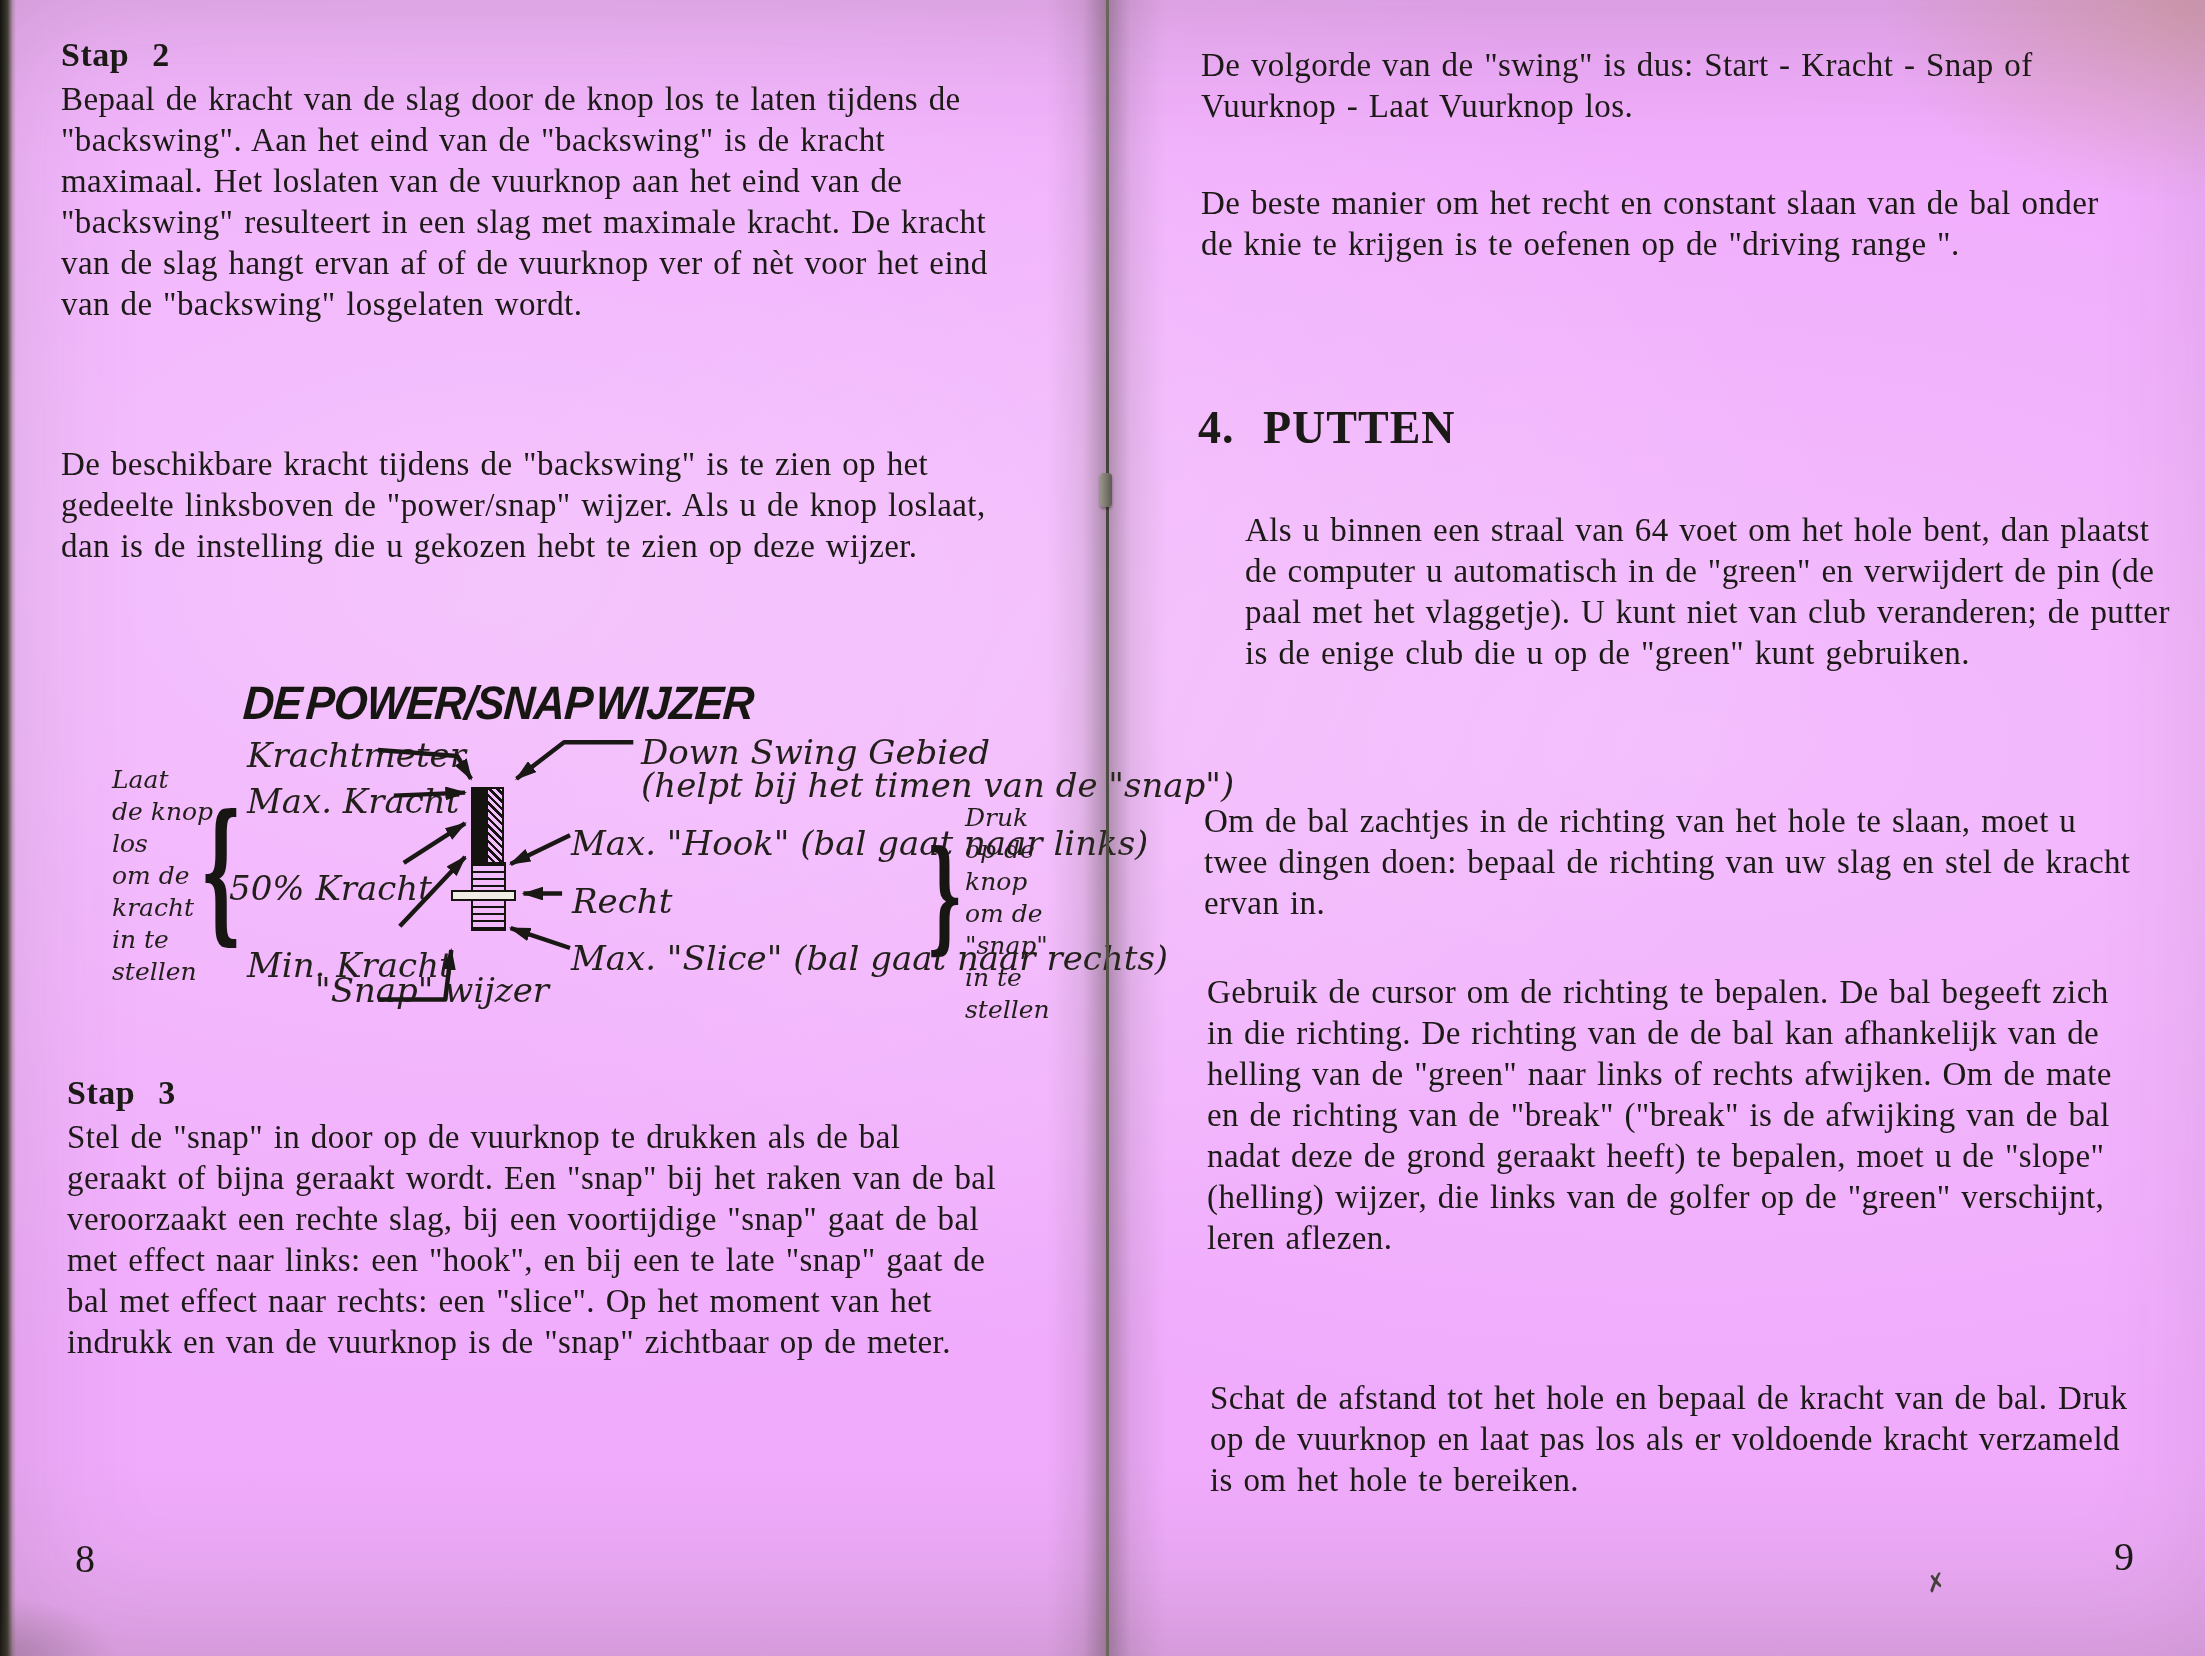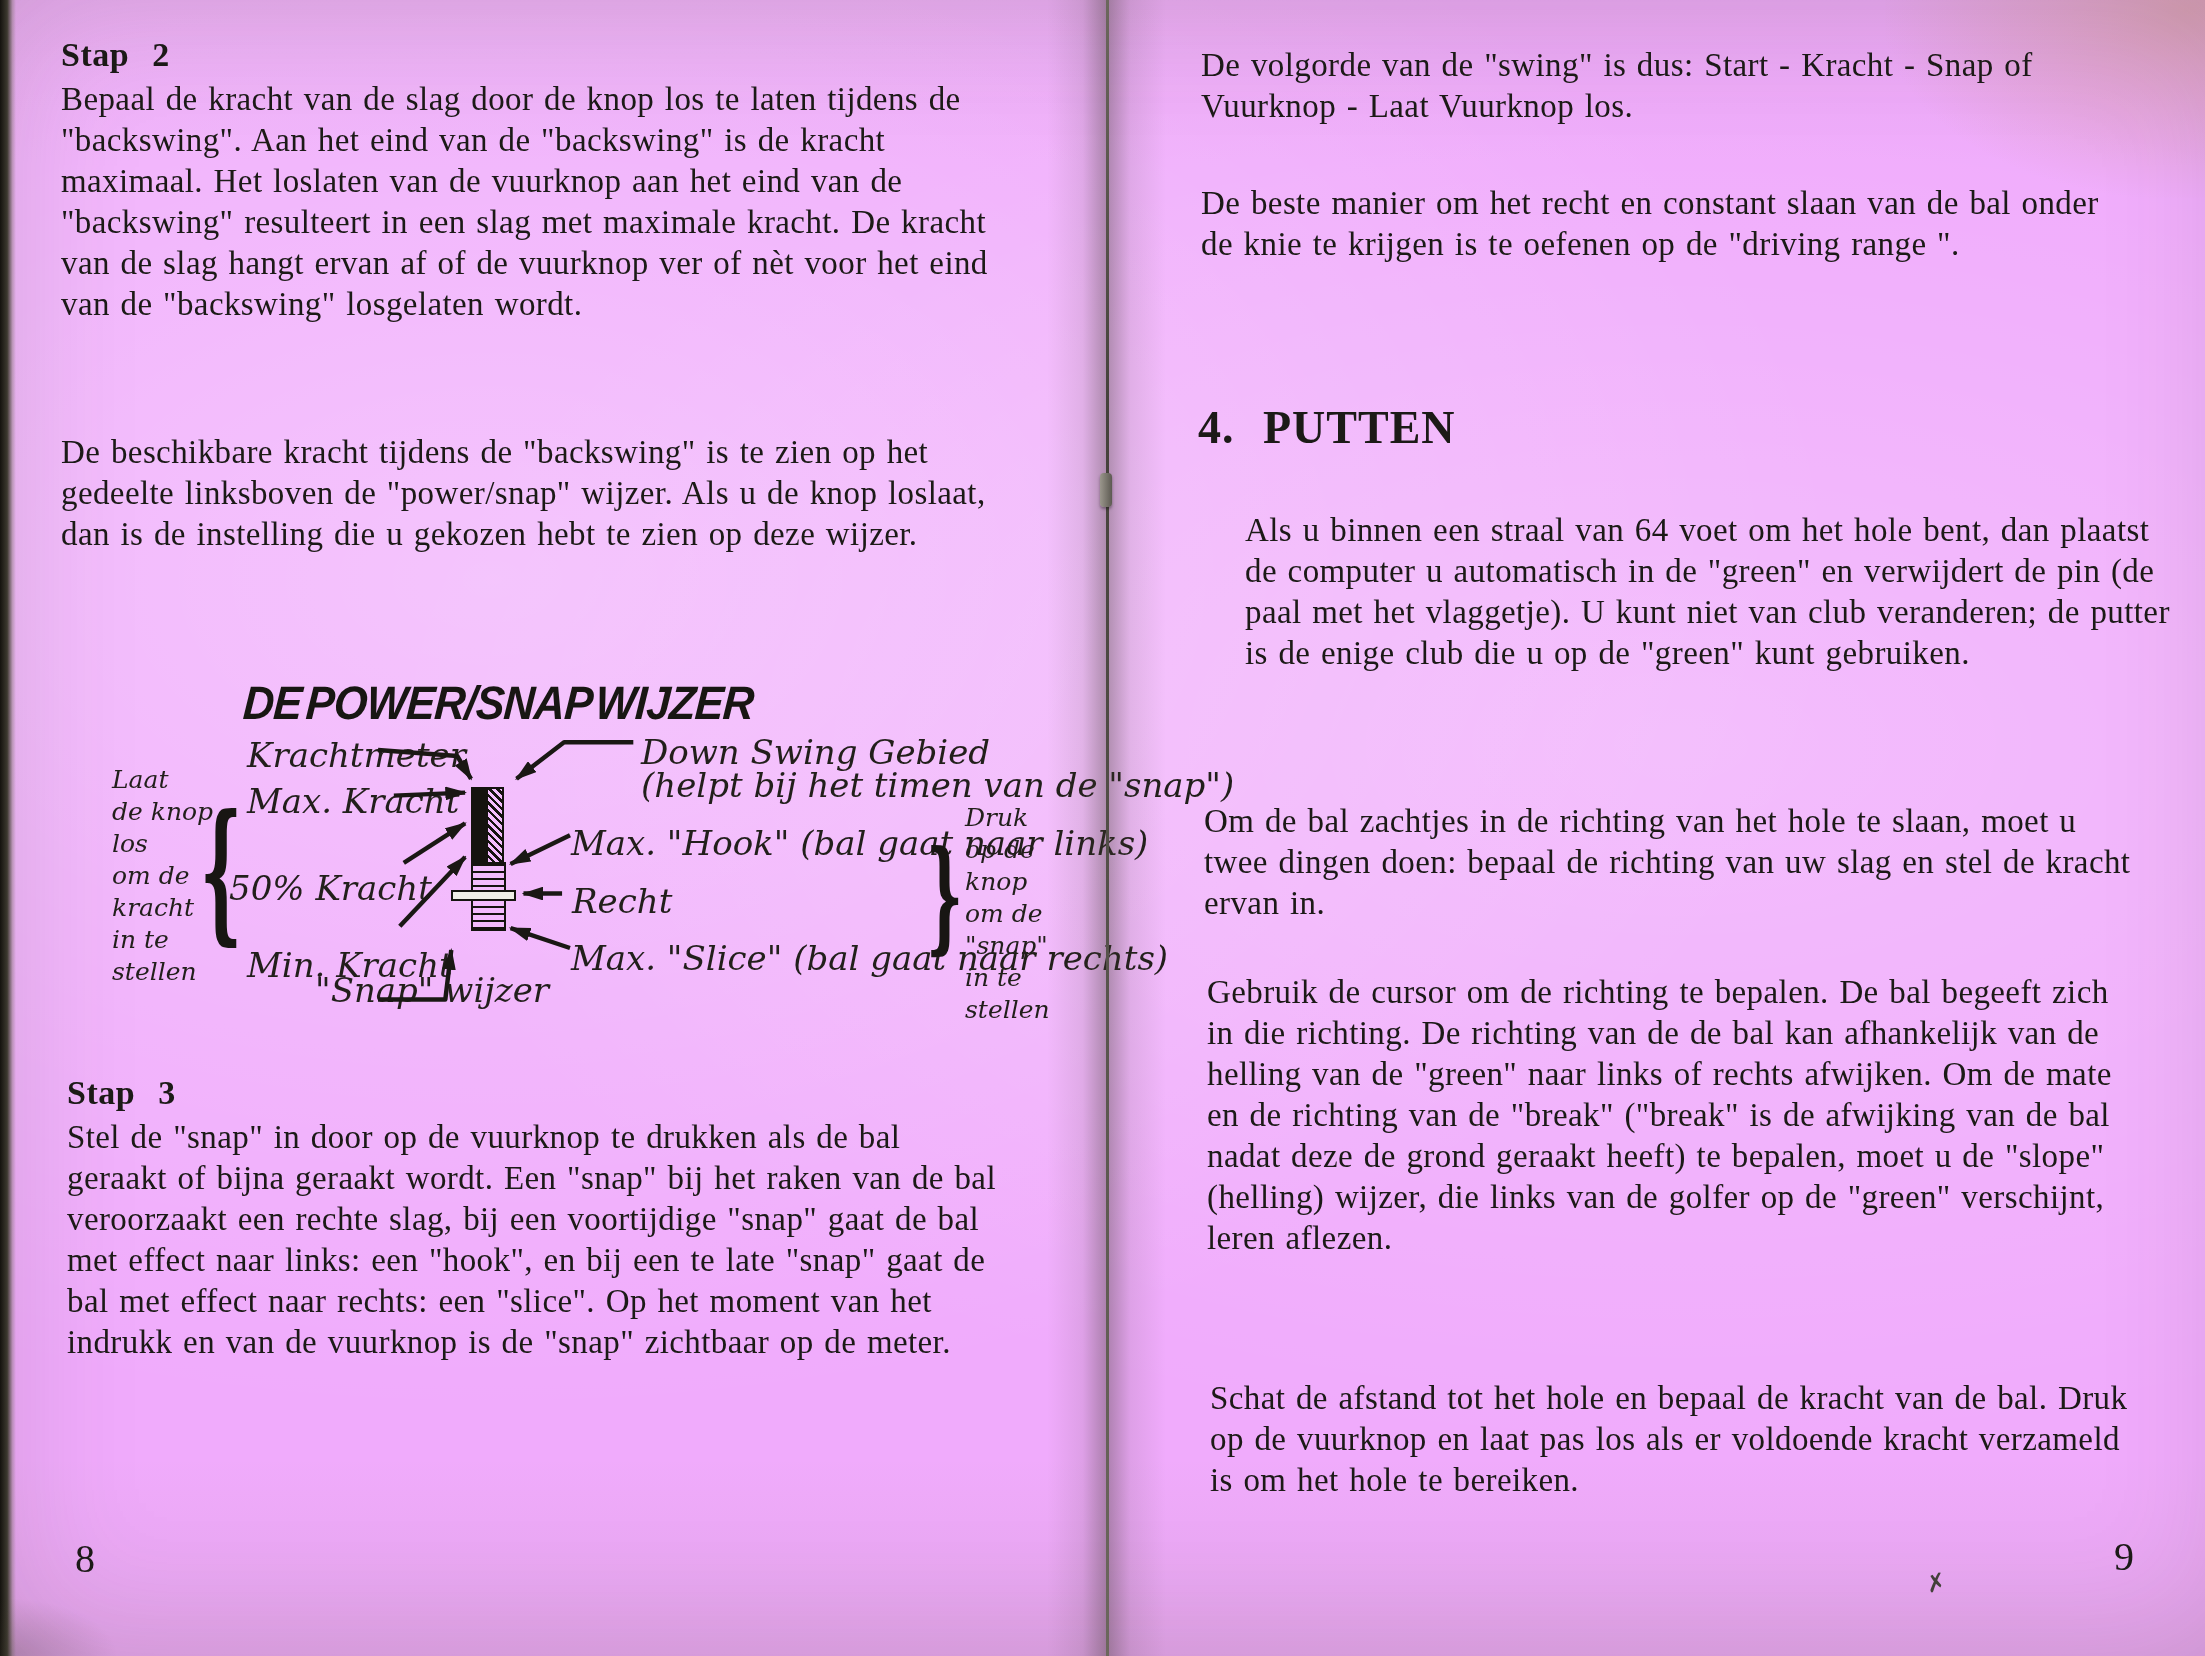--- a/index.html
+++ b/index.html
@@ -73,21 +73,21 @@
   <div class="stain-tr"></div>
   <div class="edge-left"></div>
   <div class="edge-right"></div>
   <div class="corner-bl"></div>
 
   <div>
     <div class="abs stap-heading" style="left:61px;top:36px;">Stap 2</div>
 
     <div class="abs para" style="left:61px;top:79px;width:948px;">Bepaal de kracht van de slag door de knop los te laten tijdens de "backswing".  Aan het eind van de "backswing" is de kracht maximaal. Het loslaten van de vuurknop aan het eind van de "backswing" resulteert in een slag met maximale kracht.  De kracht van de slag hangt ervan af of de vuurknop ver of nèt voor het eind van de "backswing" losgelaten wordt.</div>
 
-    <div class="abs para" style="left:61px;top:432px;width:948px;">De beschikbare kracht tijdens de "backswing" is te zien op het gedeelte linksboven de "power/snap" wijzer.  Als u de knop loslaat, dan is de instelling die u gekozen hebt te zien op deze wijzer.</div>
+    <div class="abs para" style="left:61px;top:444px;width:948px;">De beschikbare kracht tijdens de "backswing" is te zien op het gedeelte linksboven de "power/snap" wijzer.  Als u de knop loslaat, dan is de instelling die u gekozen hebt te zien op deze wijzer.</div>
 
     <div class="diagram">
       <div class="dg-title">DE POWER/SNAP WIJZER</div>
 
       <div class="dg-label" style="left:178px;top:75px;">Krachtmeter</div>
 
       <div class="dg-note" style="left:43px;top:99px;">
         <div>Laat</div>
         <div>de knop</div>
         <div>los</div>

